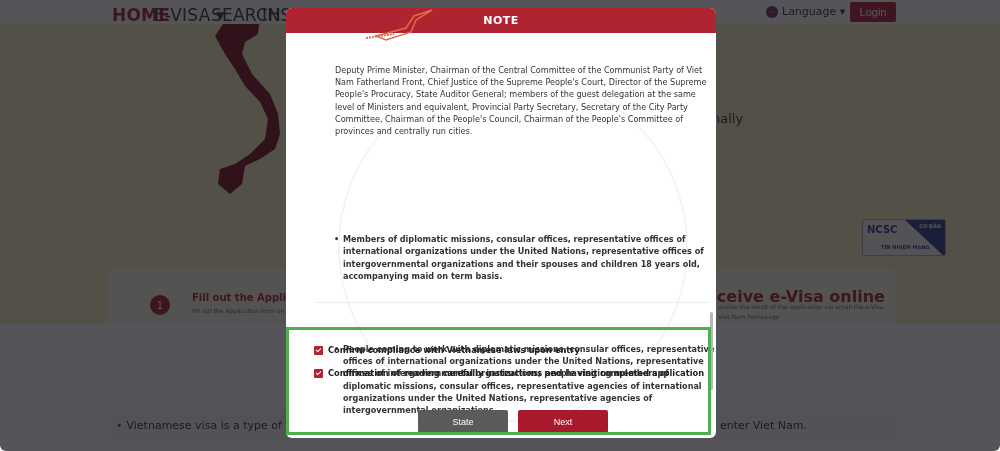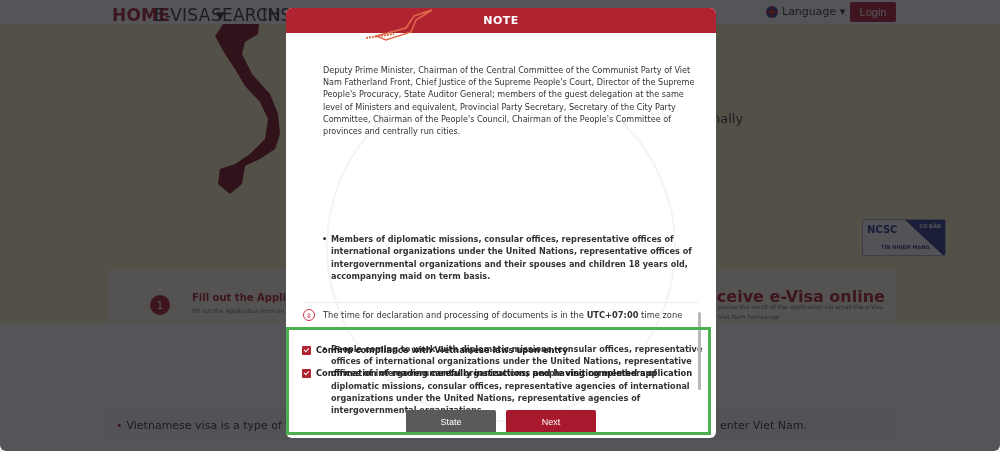--- a/index.html
+++ b/index.html
@@ -39,21 +39,21 @@
   .info-text .dot { color: #a8192e; margin-right: 4px; }
   .info-tail { position: absolute; left: 614px; top: 9px; font-size: 11px; color: #333; white-space: nowrap; }
 
   .overlay { position: absolute; inset: 0; background: rgba(20,20,25,0.72); border-radius: 0 0 6px 6px; }
 
   
   .modal { position: absolute; left: 286px; top: 8px; width: 430px; height: 430px; background: #fff; border-radius: 6px; overflow: hidden; }
   .modal-header { height: 25px; background: #b02432; position: relative; display: flex; align-items: center; justify-content: center; }
   .modal-title { color: #fff; font-weight: bold; font-size: 11px; letter-spacing: 0.5px; }
   .crane { position: absolute; left: 80px; top: 0; width: 70px; height: 34px; }
-  .modal-body { position: absolute; left: 0; top: 34px; width: 430px; height: 340px; }
+  .modal-body { position: absolute; left: 12px; top: 34px; width: 430px; height: 340px; }
   .watermark { position: absolute; left: 40px; top: 30px; width: 350px; height: 350px; border-radius: 50%; border: 2px solid #f4f4f4; }
   .content { position: absolute; left: 37px; top: 22px; width: 372px; font-size: 8.1px; line-height: 12.2px; color: #333; }
   .content p { margin: 0; }
   .content ul { list-style: none; margin: 8px; font-weight: bold; }
   .content li { position: relative; padding-left: 0; }
   .content li::before { content: "•"; position: absolute; left: -9px; top: 0; color: #333; }
   .b1 { position: absolute; left: 0; top: 88px; width: 372px; }
   .b2 { position: absolute; left: 0; top: 149px; width: 372px; }
   .divider { position: absolute; left: 18px; top: 260px; width: 394px; height: 1px; background: #ececec; }
   .note-row { position: absolute; left: 17px; top: 267px; display: flex; align-items: center; gap: 8px; font-size: 8.3px; color: #333; white-space: nowrap; }
@@ -129,24 +129,20 @@
   <div class="modal-body">
     <div class="watermark"></div>
     <div class="content">
       <p>Deputy Prime Minister, Chairman of the Central Committee of the Communist Party of Viet Nam Fatherland Front, Chief Justice of the Supreme People's Court, Director of the Supreme People's Procuracy, State Auditor General; members of the guest delegation at the same level of Ministers and equivalent, Provincial Party Secretary, Secretary of the City Party Committee, Chairman of the People's Council, Chairman of the People's Committee of provinces and centrally run cities.</p>
       <ul>
         <li class="b1">Members of diplomatic missions, consular offices, representative offices of international organizations under the United Nations, representative offices of intergovernmental organizations and their spouses and children 18 years old, accompanying maid on term basis.</li>
         <li class="b2">People coming to work with diplomatic missions, consular offices, representative offices of international organizations under the United Nations, representative offices of intergovernmental organizations; people visiting members of diplomatic missions, consular offices, representative agencies of international organizations under the United Nations, representative agencies of intergovernmental organizations.</li>
       </ul>
     </div>
     <div class="divider"></div>
-    <div class="note-row">
-      <span class="num-circle">8</span>
-      <span><span>The time for declaration and processing of documents is in the </span><b>UTC+07:00</b><span> time zone</span></span>
-    </div>
     <div class="scrollbar"></div>
 
     <label class="check-row c1">
       <span class="checkbox"></span>
       <span>Confirm compliance with Vietnamese laws upon entry</span>
     </label>
     <label class="check-row c2">
       <span class="checkbox"></span>
       <span>Confirmation of reading carefully instructions and having completed application</span>
     </label>

